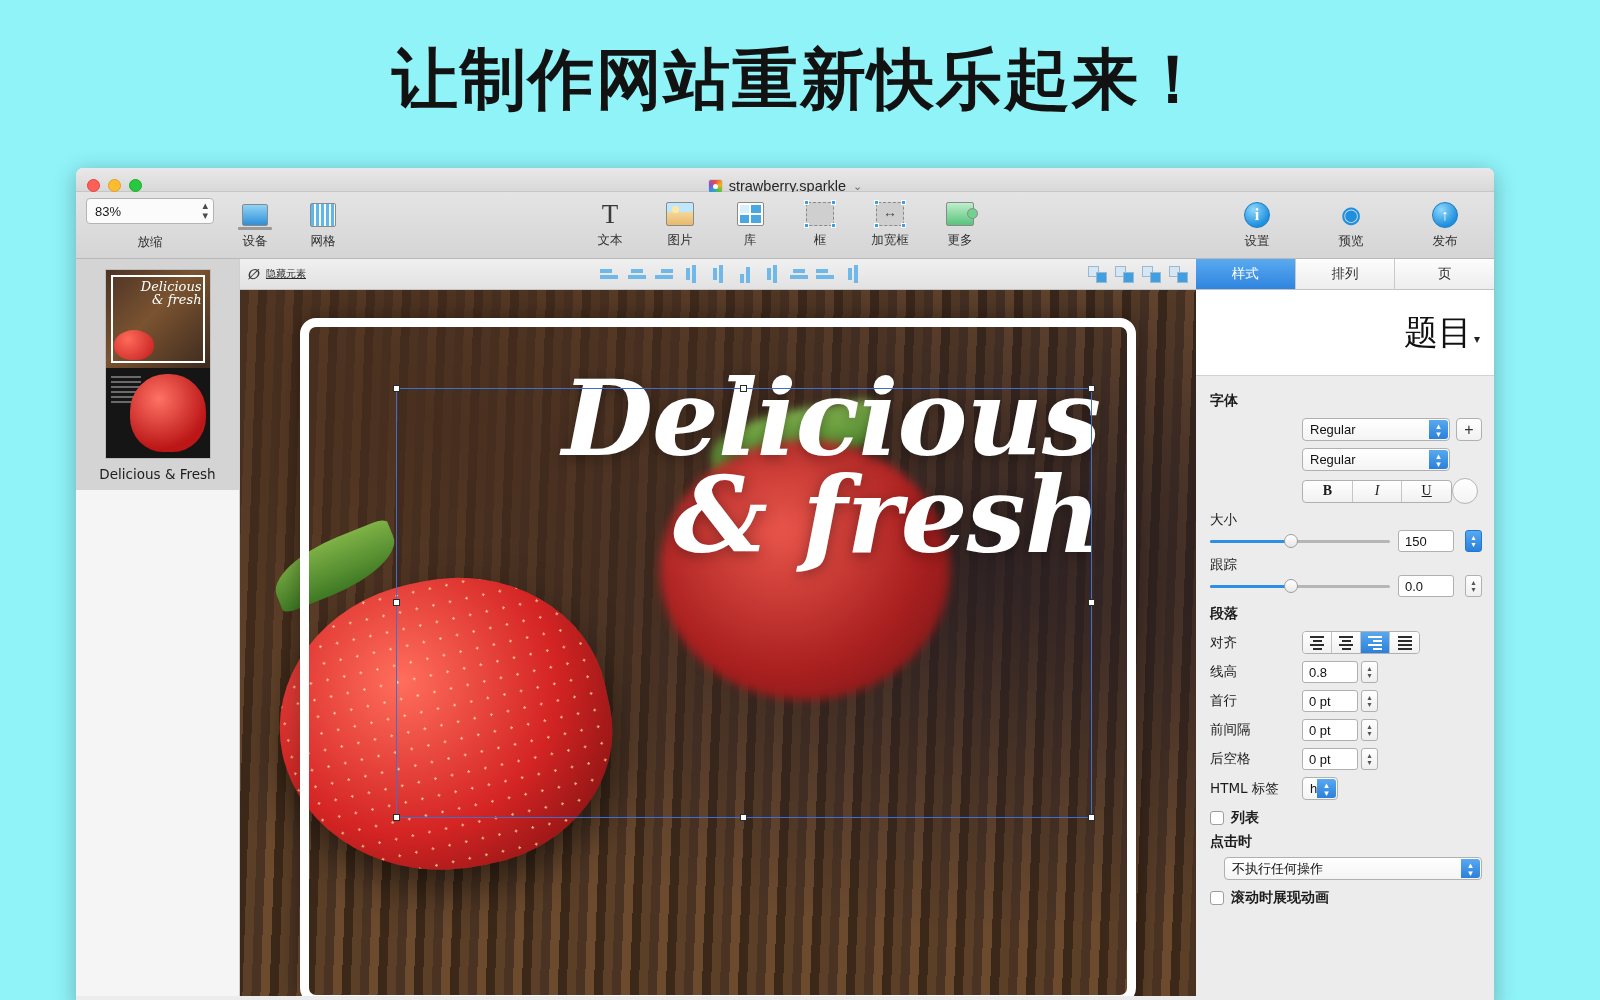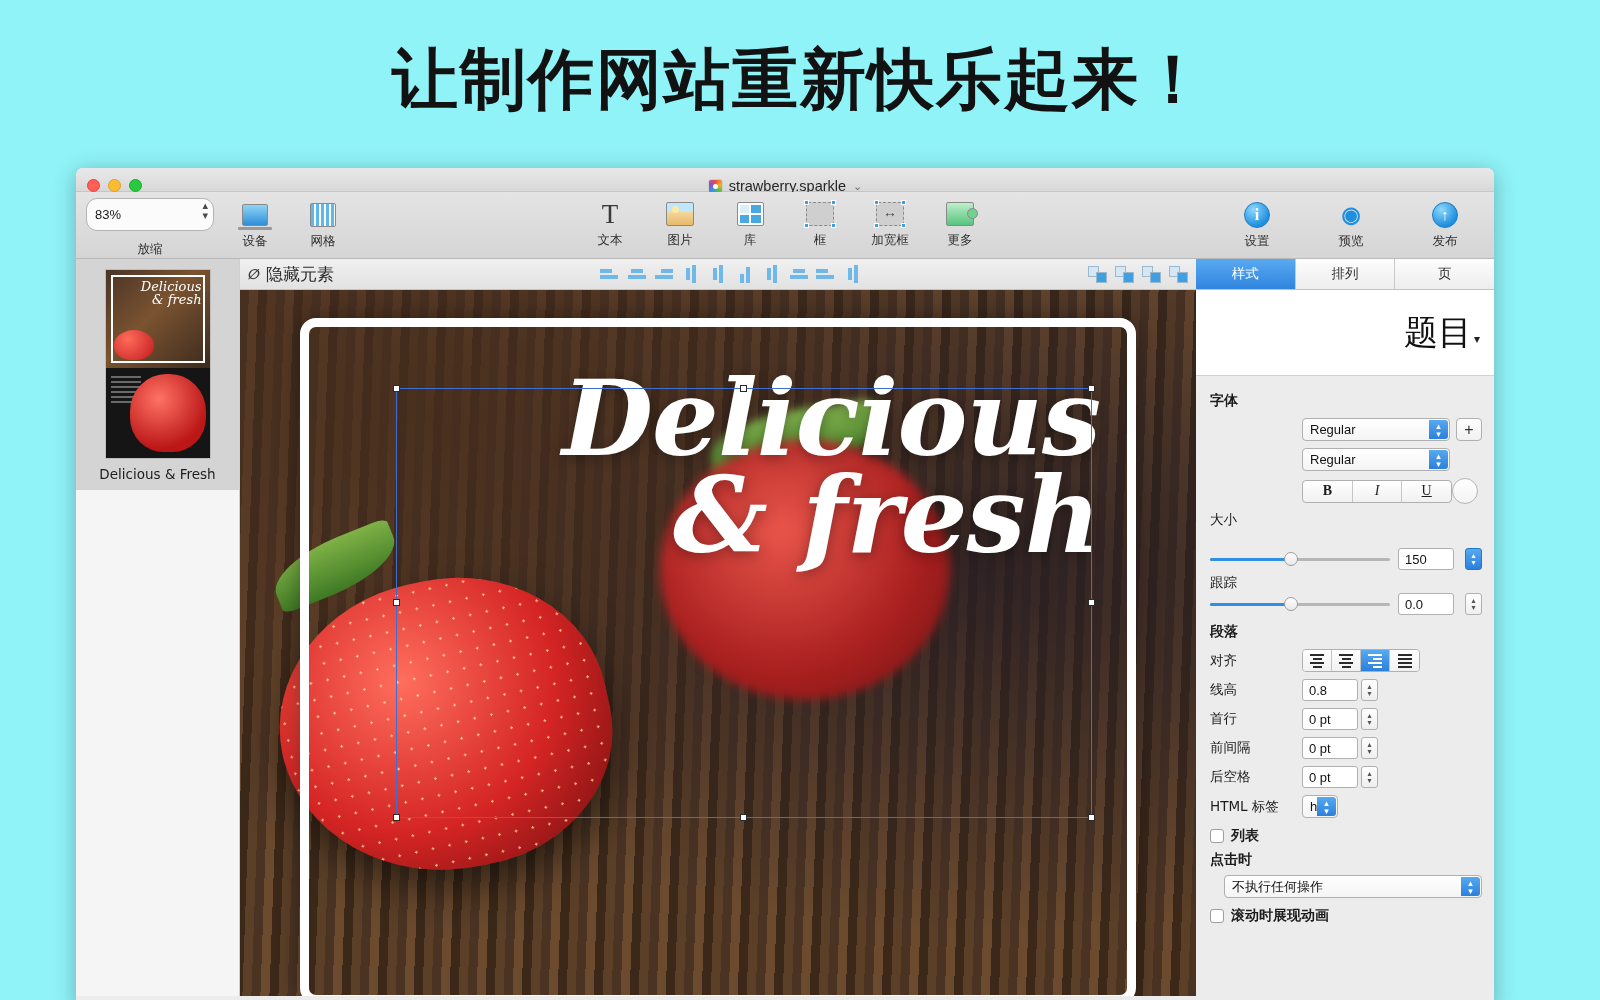--- a/index.html
+++ b/index.html
@@ -64,22 +64,22 @@
   }
   .tb-left { position: absolute; left: 10px; top: 6px; display: flex; align-items: flex-start; gap: 14px; }
   .tb-center { position: absolute; left: 50%; transform: translateX(-50%); top: 5px; display: flex; gap: 16px; }
   .tb-right { position: absolute; right: 22px; top: 6px; display: flex; gap: 40px; }
 
   .tb-item { width: 54px; text-align: center; }
   .tb-item .glyph { height: 34px; display: flex; align-items: center; justify-content: center; }
   .tb-item .cap { font-size: 12.5px; color: #313131; margin-top: 1px; font-family: "DejaVu Sans", sans-serif; }
 
   .zoom-field {
-    width: 128px; height: 33px; background: #fbfbfb;
-    border: 1px solid #b4b4b4; border-radius: 11px;
+    width: 128px; height: 26px; background: #fbfbfb;
+    border: 1px solid #b4b4b4; border-radius: 4px;
     display: flex; align-items: center; padding-left: 8px;
     font-size: 13px; color: #1a1a1a; position: relative;
   }
   .zoom-field .stepper {
     position: absolute; right: 5px; top: 1px; font-size: 11px; color: #4a4a4a; line-height: 10px;
   }
   .zoom-wrap { width: 128px; text-align: center; }
   .zoom-wrap .cap { font-size: 12.5px; color: #313131; margin-top: 10px; font-family: "DejaVu Sans", sans-serif; }
 
   .ico-device {
@@ -209,21 +209,21 @@
   
   .canvas-col { flex: 1; display: flex; flex-direction: column; min-width: 0; }
 
   .align-bar {
     height: 31px; background: linear-gradient(#f0f0f0,#e2e2e2);
     border-bottom: 1px solid #c3c3c3;
     display: flex; align-items: center; padding: 0 8px; gap: 7px; position: relative;
   }
   .hide-elems { display: flex; align-items: center; gap: 6px; }
   .hide-icon { font-size: 14px; color: #3b3b3b; transform: skewX(-12deg); font-weight: 700; }
-  .hide-label { font-size: 17px; color: #2b2b2b; font-family:"DejaVu Sans",sans-serif;}
+  .hide-label { font-size: 10px; color: #2b2b2b; font-family:"DejaVu Sans",sans-serif;text-decoration:underline;}
   .align-group { position: absolute; left: 360px; display: flex; gap: 8px; }
   .align-group2 { position: absolute; right: 8px; display: flex; gap: 8px; }
   .al {
     width: 19px; height: 17px; display:flex; flex-direction:column; justify-content:center; gap:2px;
   }
   .al i { display:block; height:4px; background:#6fb8e8; }
   .al.a1 i:nth-child(1){width:12px} .al.a1 i:nth-child(2){width:18px}
   .al.a2 i:nth-child(1){width:12px;margin:0 auto} .al.a2 i:nth-child(2){width:18px;margin:0 auto}
   .al.a3 i:nth-child(1){width:12px;margin-left:auto} .al.a3 i:nth-child(2){width:18px;margin-left:auto}
   .al.v { flex-direction:row; align-items:center; gap:2px; }
@@ -664,21 +664,21 @@
         <div class="row">
           <div class="lbl"></div>
           <div class="biu">
             <span class="b">B</span>
             <span class="i">I</span>
             <span class="u">U</span>
           </div>
           <div class="color-circle"></div>
         </div>
 
-        <div class="row" style="margin-bottom:19px">
+        <div class="row" style="margin-bottom:1px">
           <div class="lbl">大小</div>
         </div>
         <div class="slider-row">
           <div class="slider">
             <div class="track"></div>
               <div class="fill" style="width:44%"></div>
               <div class="knob" style="left:41%"></div>
           </div>
           <div class="num-field">150</div>
           <div class="stepper-btn blue">▴<br>▾</div>

